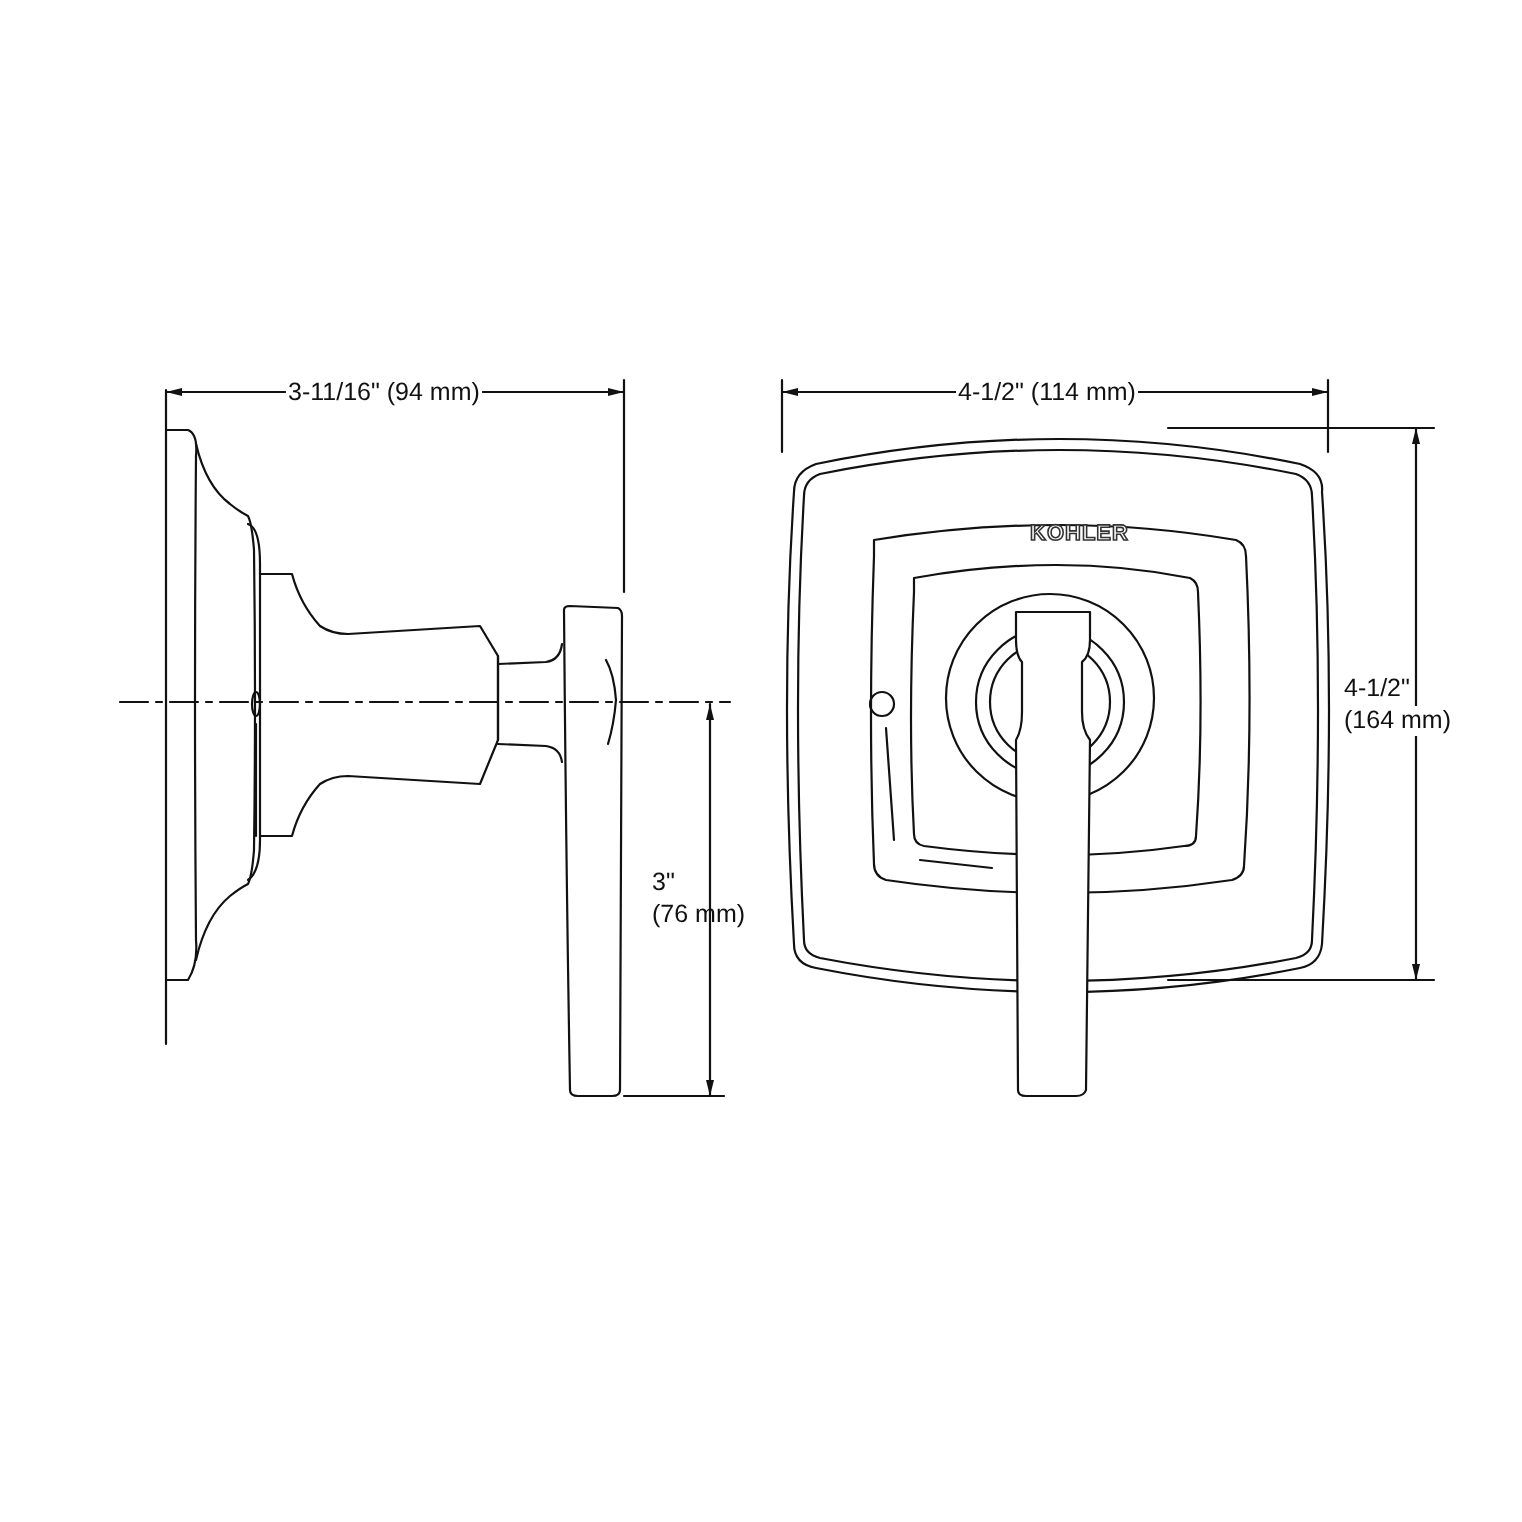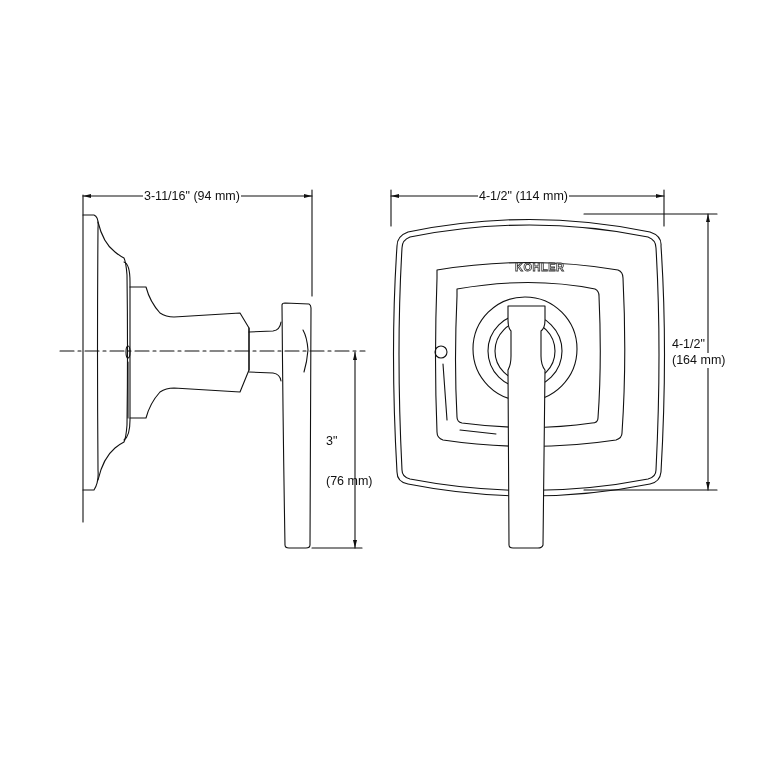--- a/index.html
+++ b/index.html
@@ -96,21 +96,21 @@
       <line x1="584" y1="490" x2="717" y2="490"></line>
       <line x1="708" y1="214" x2="708" y2="490"></line>
       <path d="M708,214 L706,222 L710,222 Z" fill="#111" stroke="none"></path>
       <path d="M708,490 L706,482 L710,482 Z" fill="#111" stroke="none"></path>
     </g>
   </svg>
 
   <div class="dim-label" style="left:143px; top:189px;">3-11/16" (94 mm)</div>
 
   <div class="dim-label" style="left:325px; top:434px; background:transparent;">3"</div>
-  <div class="dim-label" style="left:325px; top:450px; background:transparent;margin-top:24px;">(76 mm)</div>
+  <div class="dim-label" style="left:325px; top:450px; background:transparent;">(76 mm)</div>
 
   <div class="dim-label" style="left:478px; top:189px;">4-1/2" (114 mm)</div>
 
   <div class="dim-label" style="left:671px; top:337px;">4-1/2"</div>
   <div class="dim-label" style="left:671px; top:353px;">(164 mm)</div>
 
   <div class="brand" style="left:500px; top:261px;">KOHLER</div>
 </div>
 
 </body></html>

